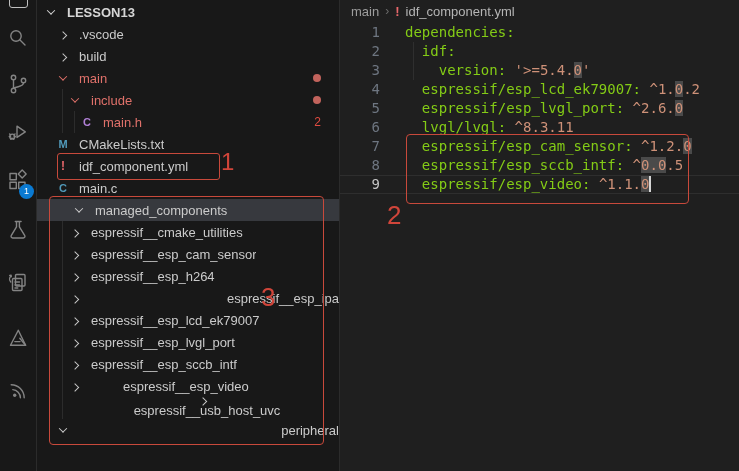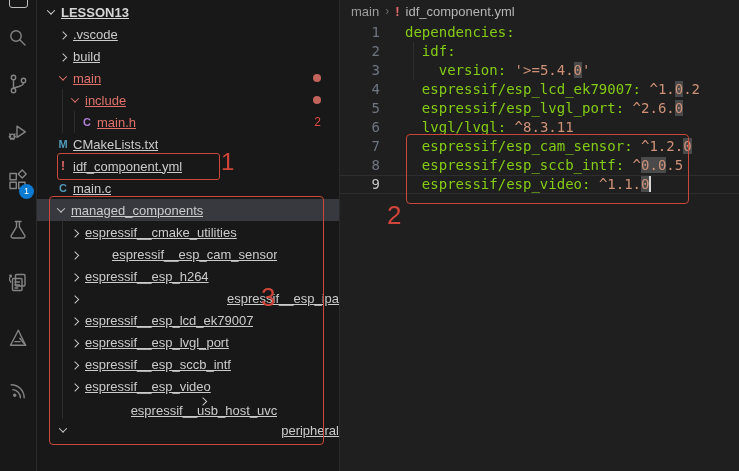--- a/index.html
+++ b/index.html
@@ -28,21 +28,21 @@
   .trow.selected{background:#37393e;}
   .trow.error{color:#e0716a;}
   .trow.root{font-weight:700;color:#d6d6d6;}
   .tw{flex:none;width:16px;display:flex;align-items:center;justify-content:center;}
   .chv{width:5px;height:5px;border-right:1.2px solid currentColor;
        border-bottom:1.2px solid currentColor;}
   .chv.down{transform:rotate(45deg) translate(-1px,-1px);}
   .chv.right{transform:rotate(-45deg) translate(-1px,1px);}
   .ficon{flex:none;width:16px;text-align:center;font-weight:700;font-size:11px;}
   .ficon.purple{color:#b180d7}.ficon.blue{color:#519aba}.ficon.salmon{color:#e8676b;font-size:12px}
-  .tlabel{margin-left:2px;overflow:hidden;text-overflow:ellipsis;text-decoration:underline;}
+  .tlabel{margin-left:8px;overflow:hidden;text-overflow:ellipsis;}
   .tbadge{position:absolute;right:18px;top:0;height:22px;display:flex;align-items:center;}
   .tbadge .dot{width:8px;height:8px;border-radius:50%;background:#c2635c;}
   .tbadge .cnt{color:#df4b40;font-size:12px;}
   .tguide{position:absolute;top:0;bottom:0;width:1px;background:#2c2c2c;}
 
   
   .editor{position:relative;flex:1;height:100%;background:#1f1f1f;overflow:hidden;}
   .breadcrumb{height:22px;display:flex;align-items:center;padding-left:11px;
               font-size:13px;color:#9d9d9d;gap:6px;}
   .bc-sep{color:#6b6b6b;font-size:12px;}
@@ -185,34 +185,34 @@
         <span class="tlabel">CMakeLists.txt</span>
       </div>
       <div class="trow" style="padding-left: 18px;">
         <span class="ficon salmon">!</span>
         <span class="tlabel">idf_component.yml</span>
       </div>
       <div class="trow" style="padding-left: 18px;">
         <span class="ficon blue">C</span>
         <span class="tlabel">main.c</span>
       </div>
-      <div class="trow selected" style="padding-left: 16px;">
+      <div class="trow selected" style="padding-left: 34px;">
         <span class="tw">
           <span class="chv down"></span>
         </span>
         <span class="tlabel">managed_components</span>
       </div>
       <div class="trow" style="padding-left: 30px;">
         <span class="tguide" style="left: 25px;"></span>
         <span class="tw">
           <span class="chv right"></span>
         </span>
         <span class="tlabel">espressif__cmake_utilities</span>
       </div>
-      <div class="trow" style="padding-left: 30px; gap: 27px;">
+      <div class="trow" style="padding-left: 30px;">
         <span class="tguide" style="left: 25px;"></span>
         <span class="tw">
           <span class="chv right"></span>
         </span>
         <span class="tlabel">espressif__esp_cam_sensor</span>
       </div>
       <div class="trow" style="padding-left: 30px;">
         <span class="tguide" style="left: 25px;"></span>
         <span class="tw">
           <span class="chv right"></span>
@@ -240,21 +240,21 @@
         </span>
         <span class="tlabel">espressif__esp_lvgl_port</span>
       </div>
       <div class="trow" style="padding-left: 30px;">
         <span class="tguide" style="left: 25px;"></span>
         <span class="tw">
           <span class="chv right"></span>
         </span>
         <span class="tlabel">espressif__esp_sccb_intf</span>
       </div>
-      <div class="trow" style="padding-left: 30px;">
+      <div class="trow" style="padding-left: 30px; gap: 32px;">
         <span class="tguide" style="left: 25px;"></span>
         <span class="tw">
           <span class="chv right"></span>
         </span>
         <span class="tlabel">espressif__esp_video</span>
       </div>
       <div class="trow" style="padding-left: 30px; flex-direction: column;">
         <span class="tguide" style="left: 25px;"></span>
         <span class="tw">
           <span class="chv right"></span>

